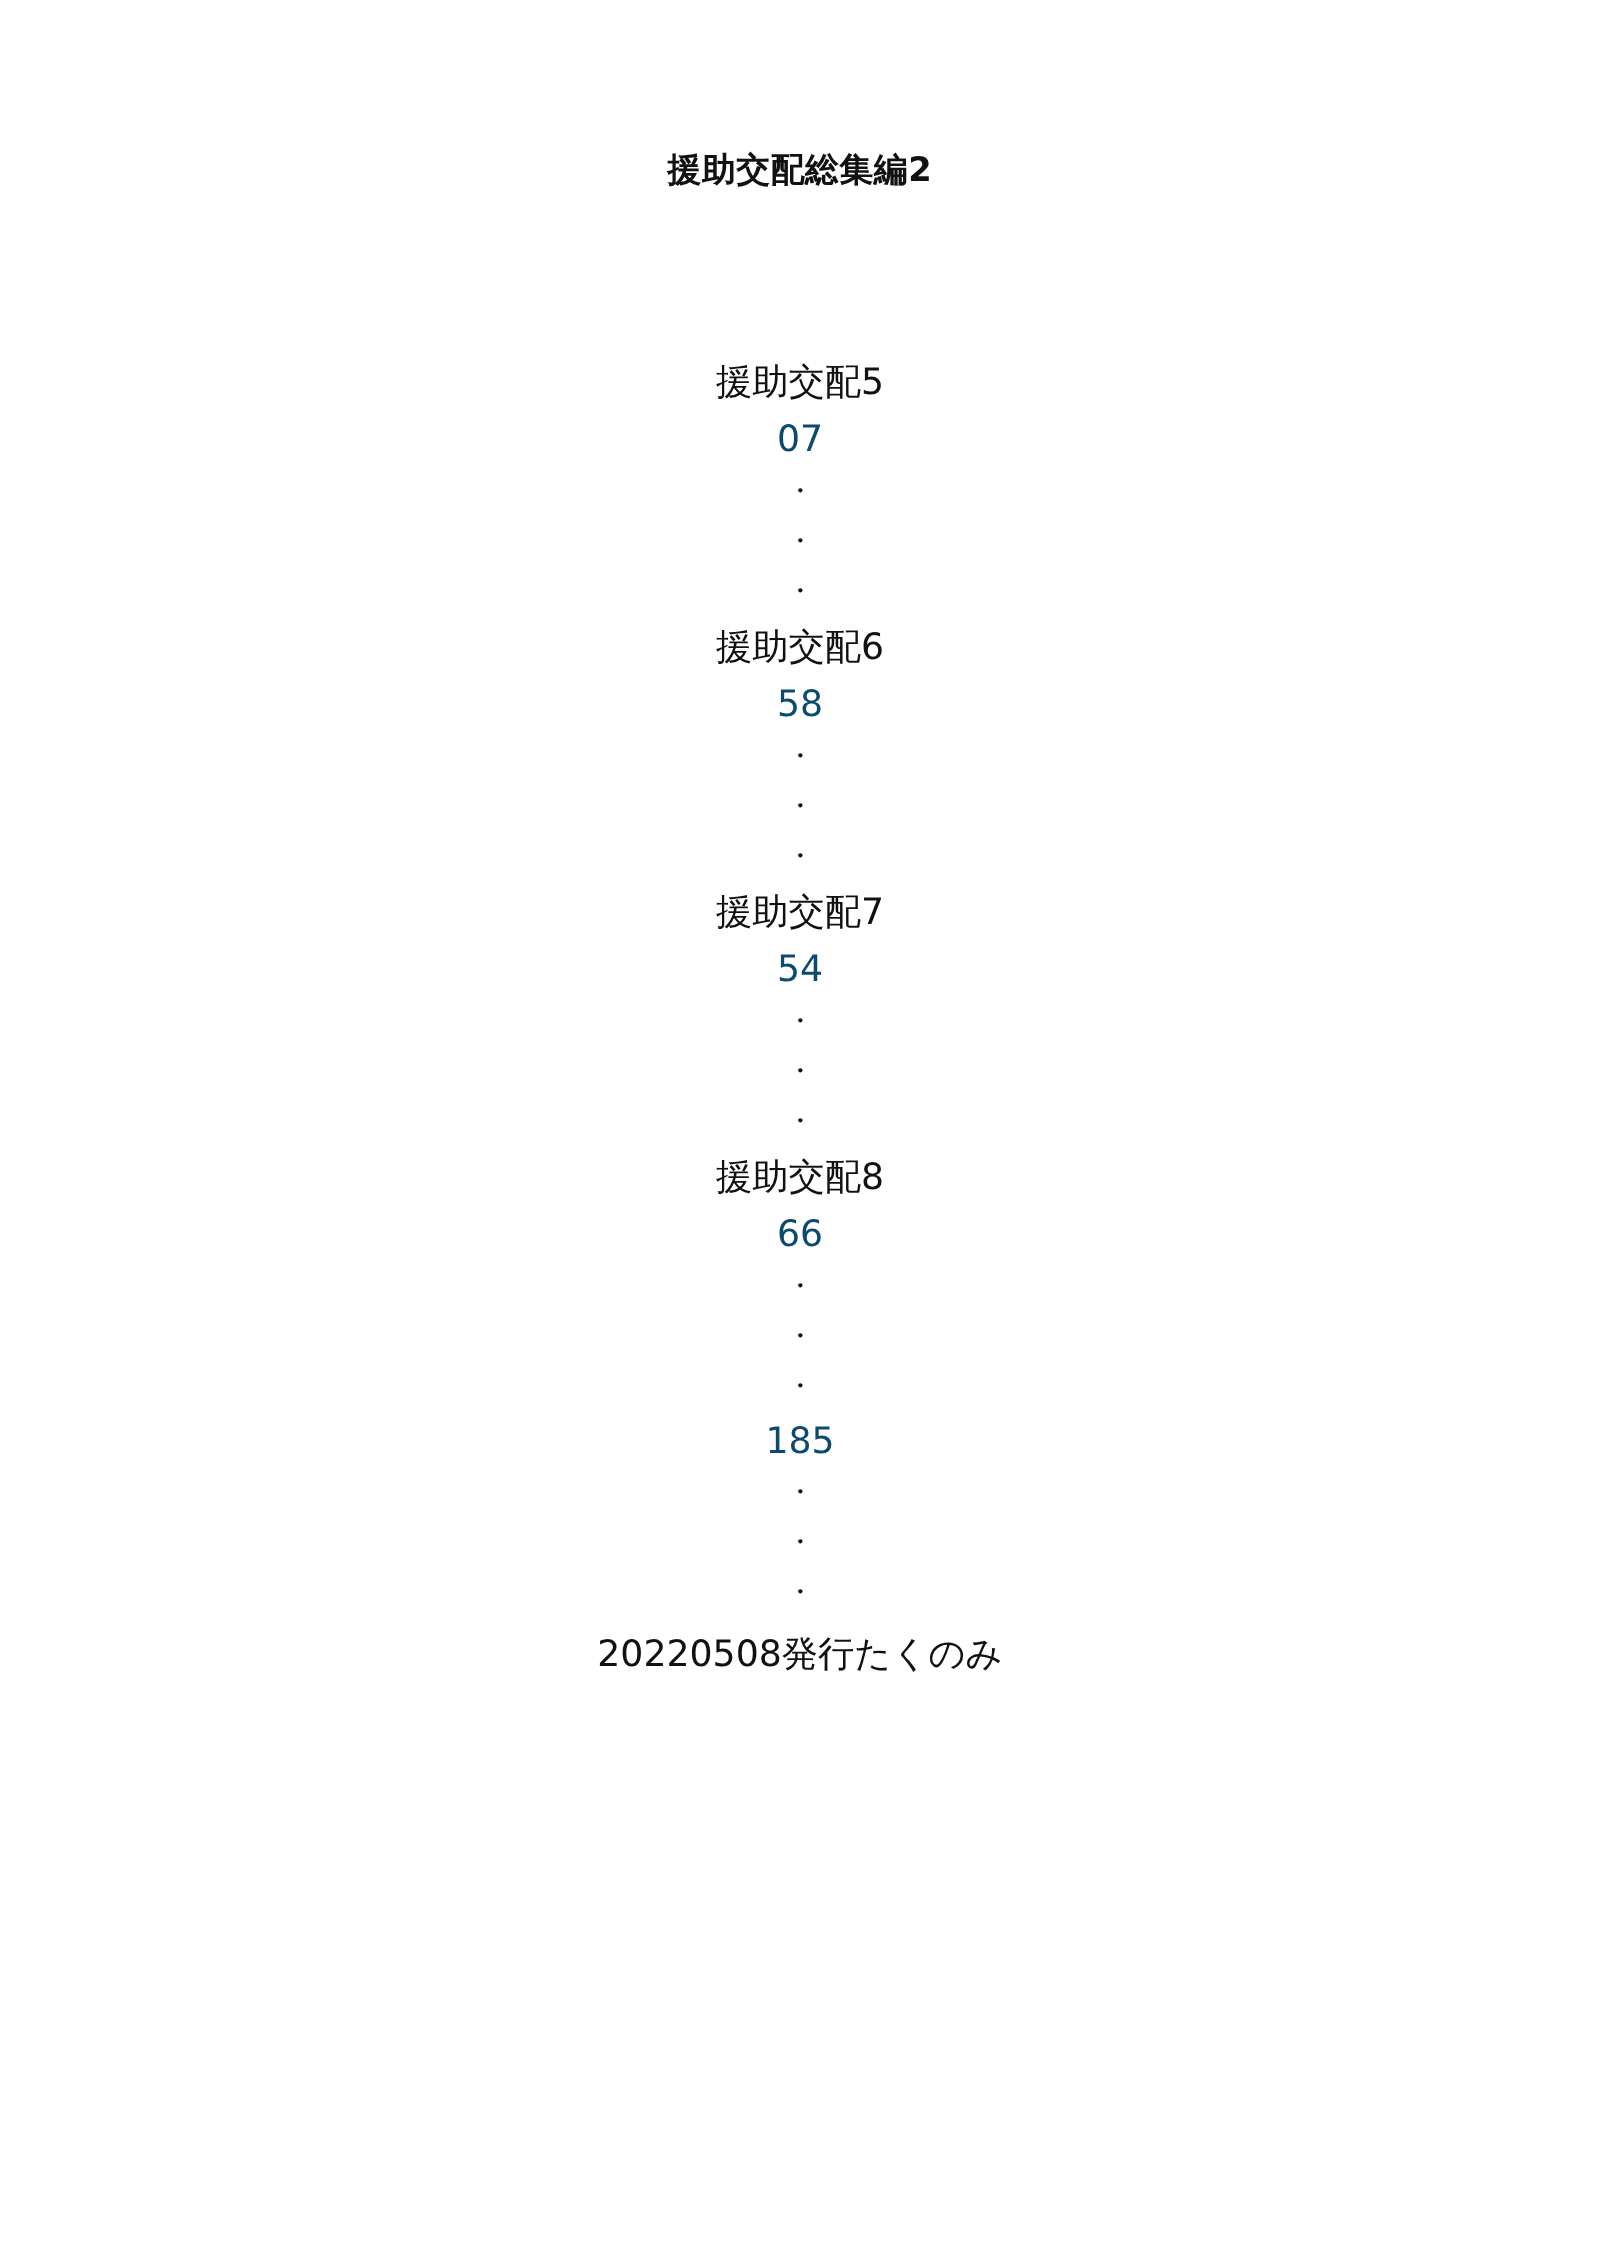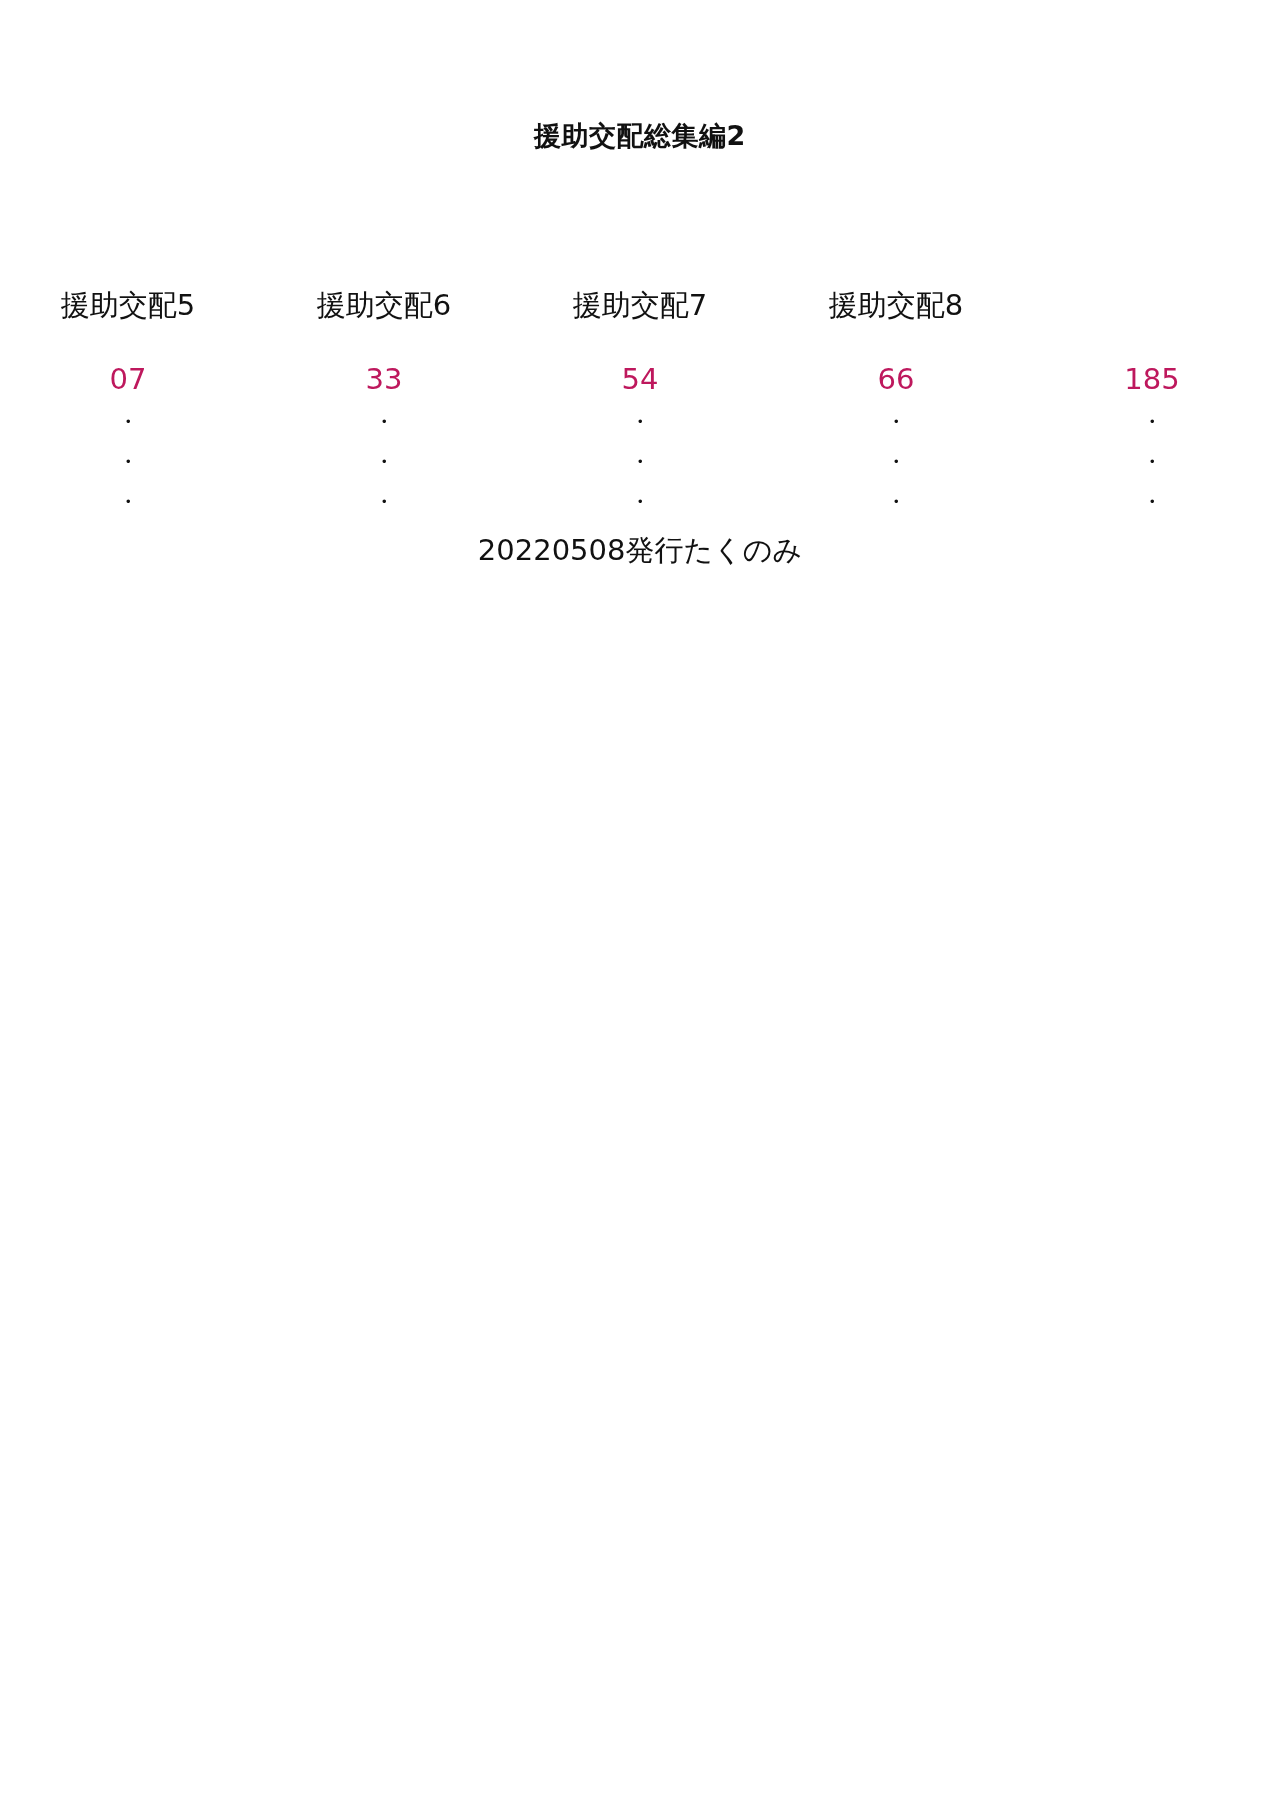--- a/index.html
+++ b/index.html
@@ -27,43 +27,42 @@
     margin-top: 118px;
     font-size: 27px;
     font-weight: bold;
     letter-spacing: 0.5px;
     color: #111111;
     text-align: center;
   }
   .toc {
     margin-top: 128px;
     display: flex;
-    flex-direction: row;
-    align-items: flex-end;
+    flex-direction: column;
+    align-items: flex-start;
     width: 100%;
   }
   .toc-entry {
     display: flex;
     flex-direction: column;
     align-items: center;
     width: 100%;
   }
   .toc-label {
     font-size: 29px;
     line-height: 47px;
     color: #111111;
     text-align: center;
     white-space: nowrap;
   }
   .toc-page {
     font-size: 29px;
     line-height: 45px;
-    color: #be185d;
+    color: #0c4a6e;
     text-align: center;
-    margin-top: 28px;
   }
   .dots {
     display: flex;
     flex-direction: column;
     align-items: center;
     line-height: 40px;
     font-size: 22px;
     color: #111111;
   }
   .dots span {
@@ -99,21 +98,21 @@
       <div class="toc-page">07</div>
       <div class="dots">
         <span>・</span>
         <span>・</span>
         <span>・</span>
       </div>
     </div>
 
     <div class="toc-entry">
       <div class="toc-label">援助交配6</div>
-      <div class="toc-page">33</div>
+      <div class="toc-page">58</div>
       <div class="dots">
         <span>・</span>
         <span>・</span>
         <span>・</span>
       </div>
     </div>
 
     <div class="toc-entry">
       <div class="toc-label">援助交配7</div>
       <div class="toc-page">54</div>

